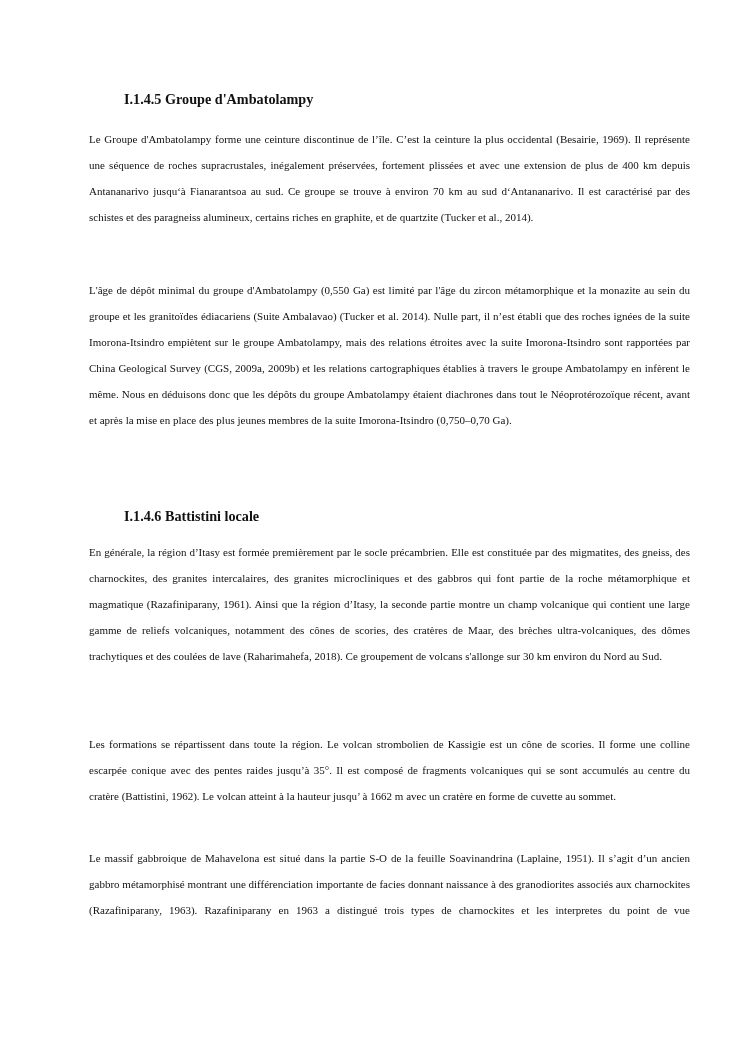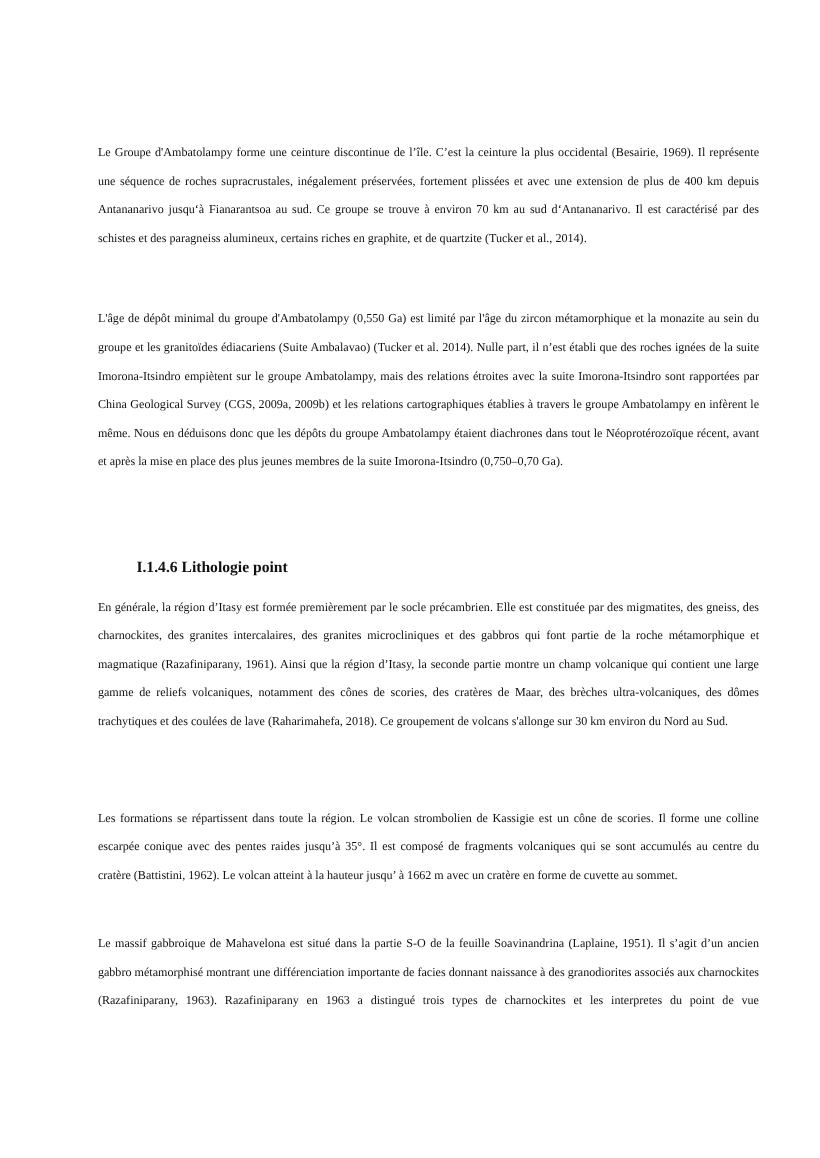--- a/index.html
+++ b/index.html
@@ -17,21 +17,22 @@
   }
   .pnum {
     position: absolute; left: 0; width: 745px; top: 1006px; text-align: center;
     font-family: "Liberation Sans", sans-serif; font-size: 12px; color: #222;
   }
 </style>
 </head>
 <body>
 
 <div class="page">
+  <div class="heading" style="top:90px;">I.1.4.5 Groupe d'Ambatolampy</div>
   <p class="para" style="top:126px; margin:0;">Le Groupe d'Ambatolampy forme une ceinture discontinue de l’île. C’est la ceinture la plus occidental (Besairie, 1969). Il représente une séquence de roches supracrustales, inégalement préservées, fortement plissées et avec une extension de plus de 400 km depuis Antananarivo jusqu‘à Fianarantsoa au sud. Ce groupe se trouve à environ 70 km au sud d‘Antananarivo. Il est caractérisé par des schistes et des paragneiss alumineux, certains riches en graphite, et de quartzite (Tucker et al., 2014).</p>
   <p class="para" style="top:277px; margin:0;">L'âge de dépôt minimal du groupe d'Ambatolampy (0,550 Ga) est limité par l'âge du zircon métamorphique et la monazite au sein du groupe et les granitoïdes édiacariens (Suite Ambalavao) (Tucker et al. 2014). Nulle part, il n’est établi que des roches ignées de la suite Imorona-Itsindro empiètent sur le groupe Ambatolampy, mais des relations étroites avec la suite Imorona-Itsindro sont rapportées par China Geological Survey (CGS, 2009a, 2009b) et les relations cartographiques établies à travers le groupe Ambatolampy en infèrent le même. Nous en déduisons donc que les dépôts du groupe Ambatolampy étaient diachrones dans tout le Néoprotérozoïque récent, avant et après la mise en place des plus jeunes membres de la suite Imorona-Itsindro (0,750–0,70 Ga).</p>
 
-  <div class="heading" style="top:507px;">I.1.4.6 Lithologie point</div>
+  <div class="heading" style="top:507px;">I.1.4.6 Battistini locale</div>
   <p class="para" style="top:539px; margin:0;">En générale, la région d’Itasy est formée premièrement par le socle précambrien. Elle est constituée par des migmatites, des gneiss, des charnockites, des granites intercalaires, des granites microcliniques et des gabbros qui font partie de la roche métamorphique et magmatique (Razafiniparany, 1961). Ainsi que la région d’Itasy, la seconde partie montre un champ volcanique qui contient une large gamme de reliefs volcaniques, notamment des cônes de scories, des cratères de Maar, des brèches ultra-volcaniques, des dômes trachytiques et des coulées de lave (Raharimahefa, 2018). Ce groupement de volcans s'allonge sur 30 km environ du Nord au Sud.</p>
   <p class="para" style="top:731px; margin:0;">Les formations se répartissent dans toute la région. Le volcan strombolien de Kassigie est un cône de scories. Il forme une colline escarpée conique avec des pentes raides jusqu’à 35°. Il est composé de fragments volcaniques qui se sont accumulés au centre du cratère (Battistini, 1962). Le volcan atteint à la hauteur jusqu’ à 1662 m avec un cratère en forme de cuvette au sommet.</p>
   <p class="para" style="top:845px; margin:0; text-align-last: justify;">Le massif gabbroique de Mahavelona est situé dans la partie S-O de la feuille Soavinandrina (Laplaine, 1951). Il s’agit d’un ancien gabbro métamorphisé montrant une différenciation importante de facies donnant naissance à des granodiorites associés aux charnockites (Razafiniparany, 1963). Razafiniparany en 1963 a distingué trois types de charnockites et les interpretes du point de vue</p>
 
 </div>
 
 </body></html>

